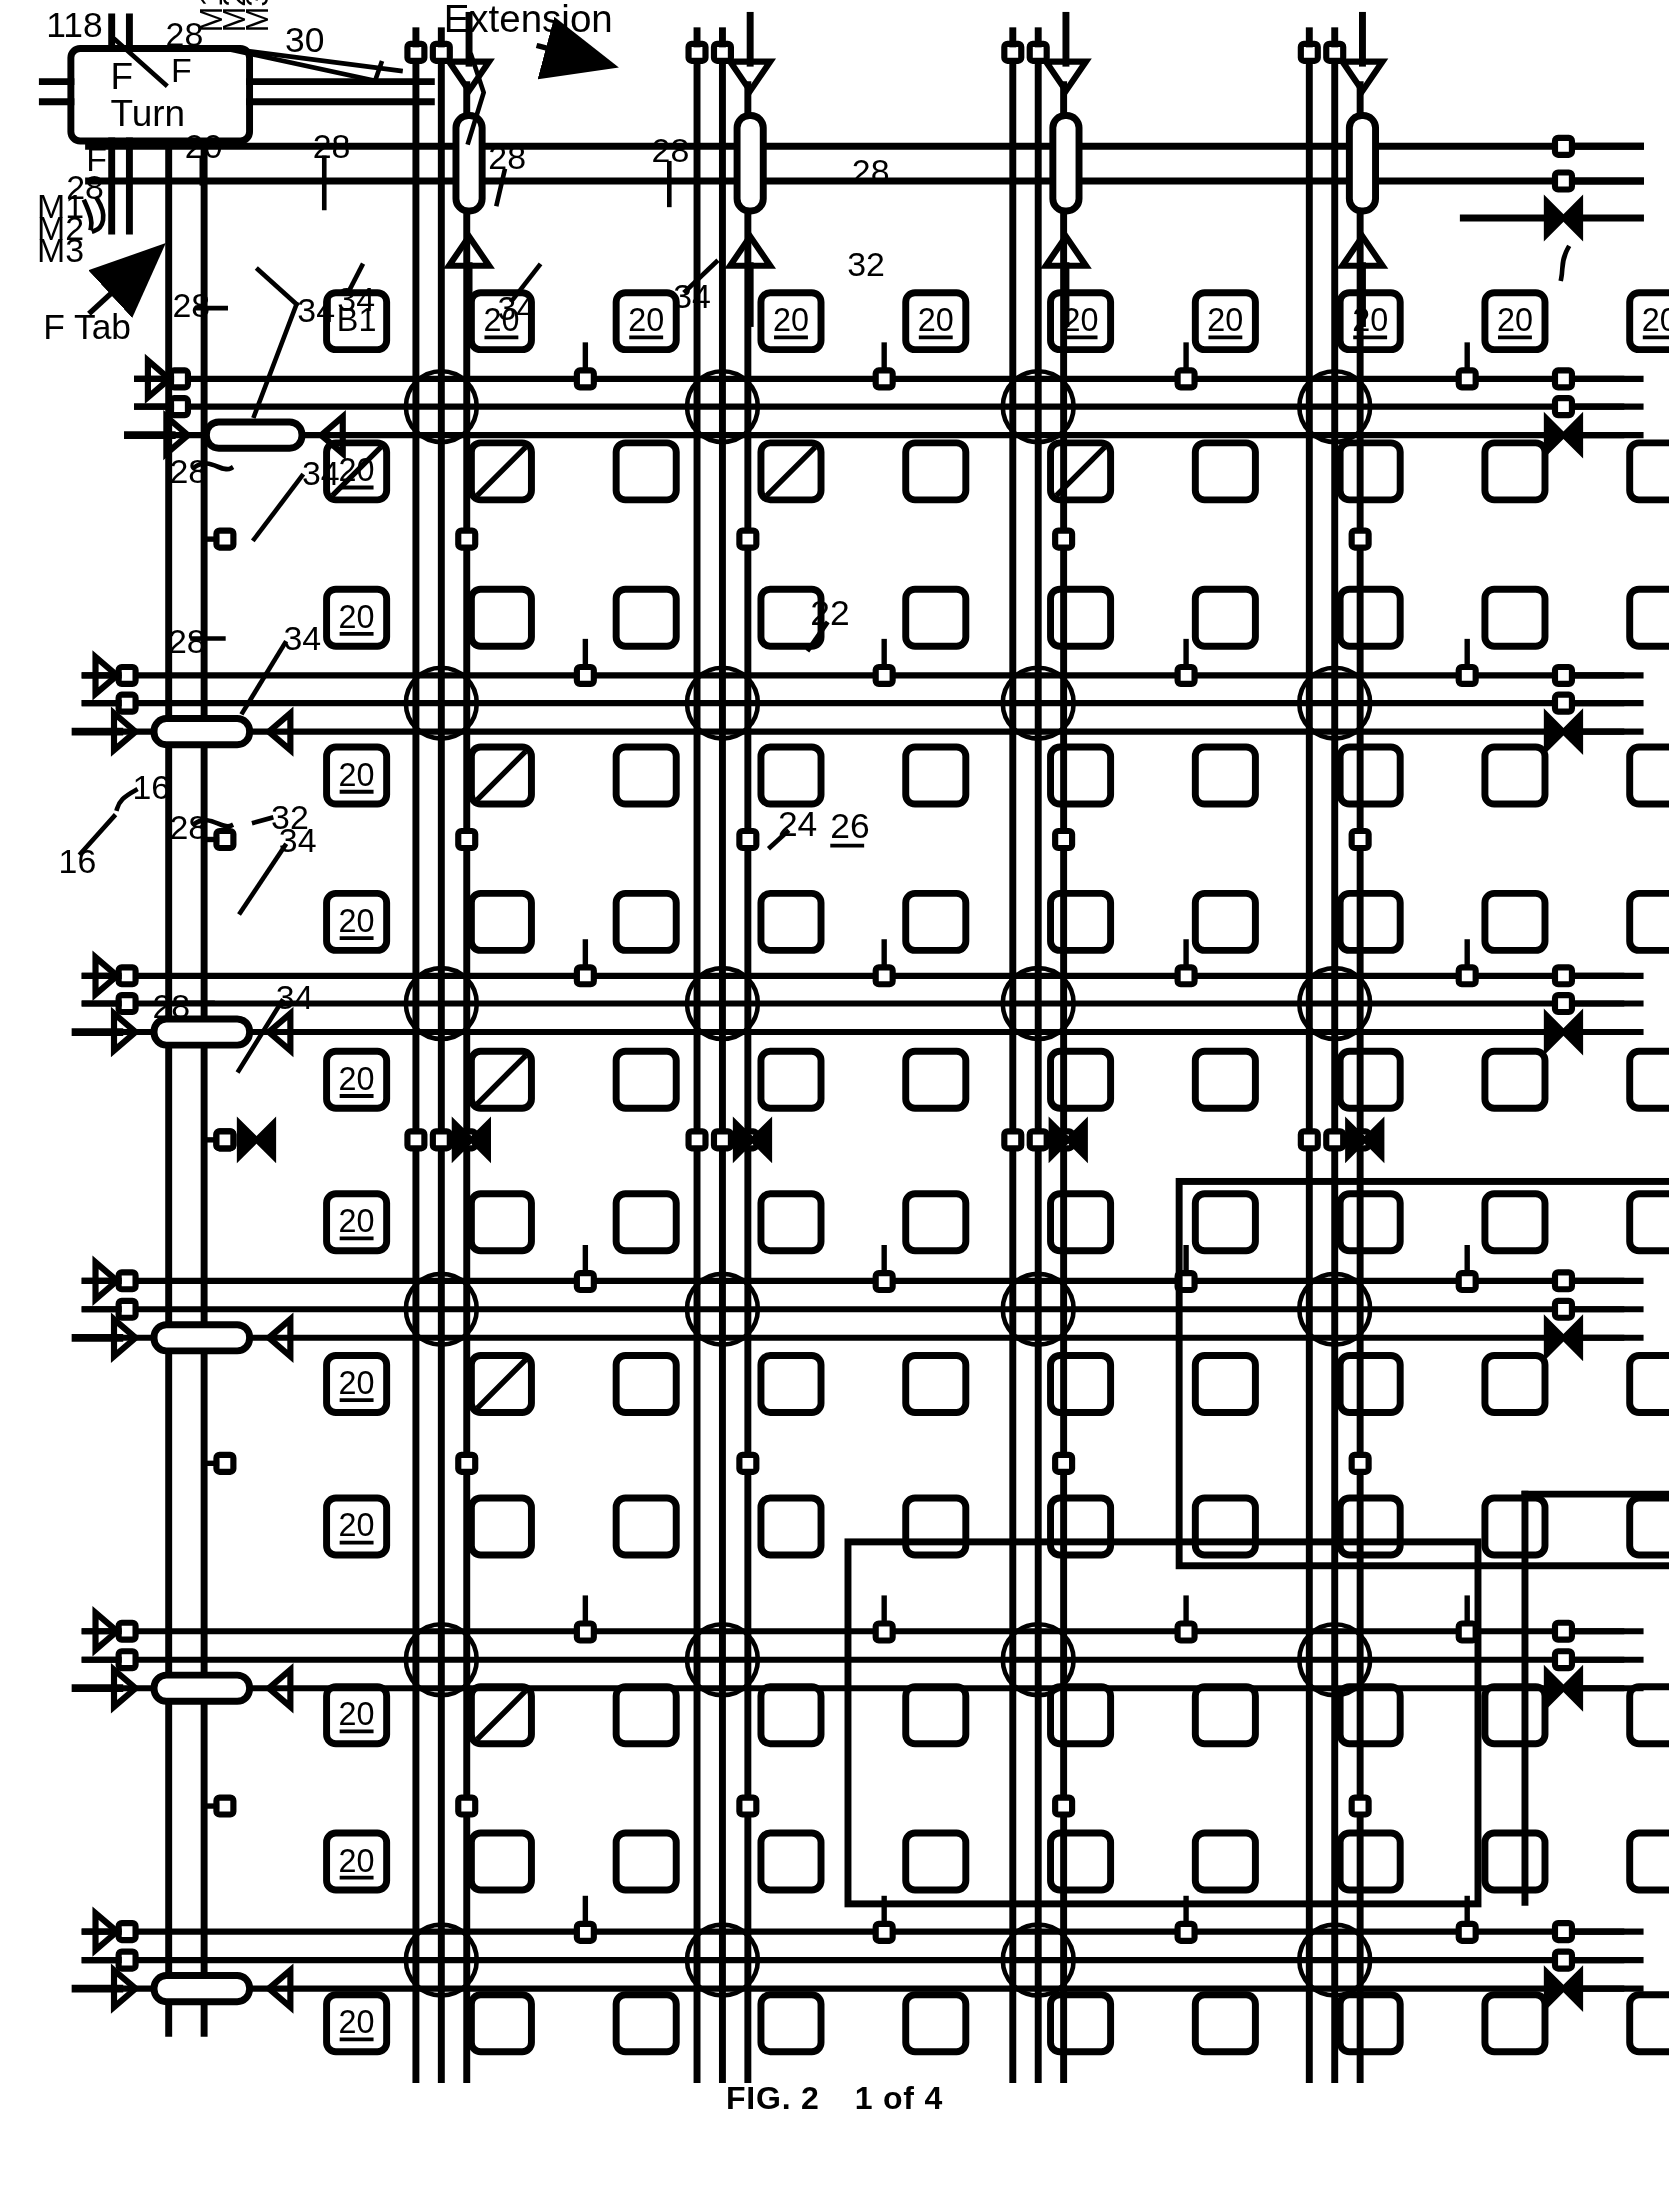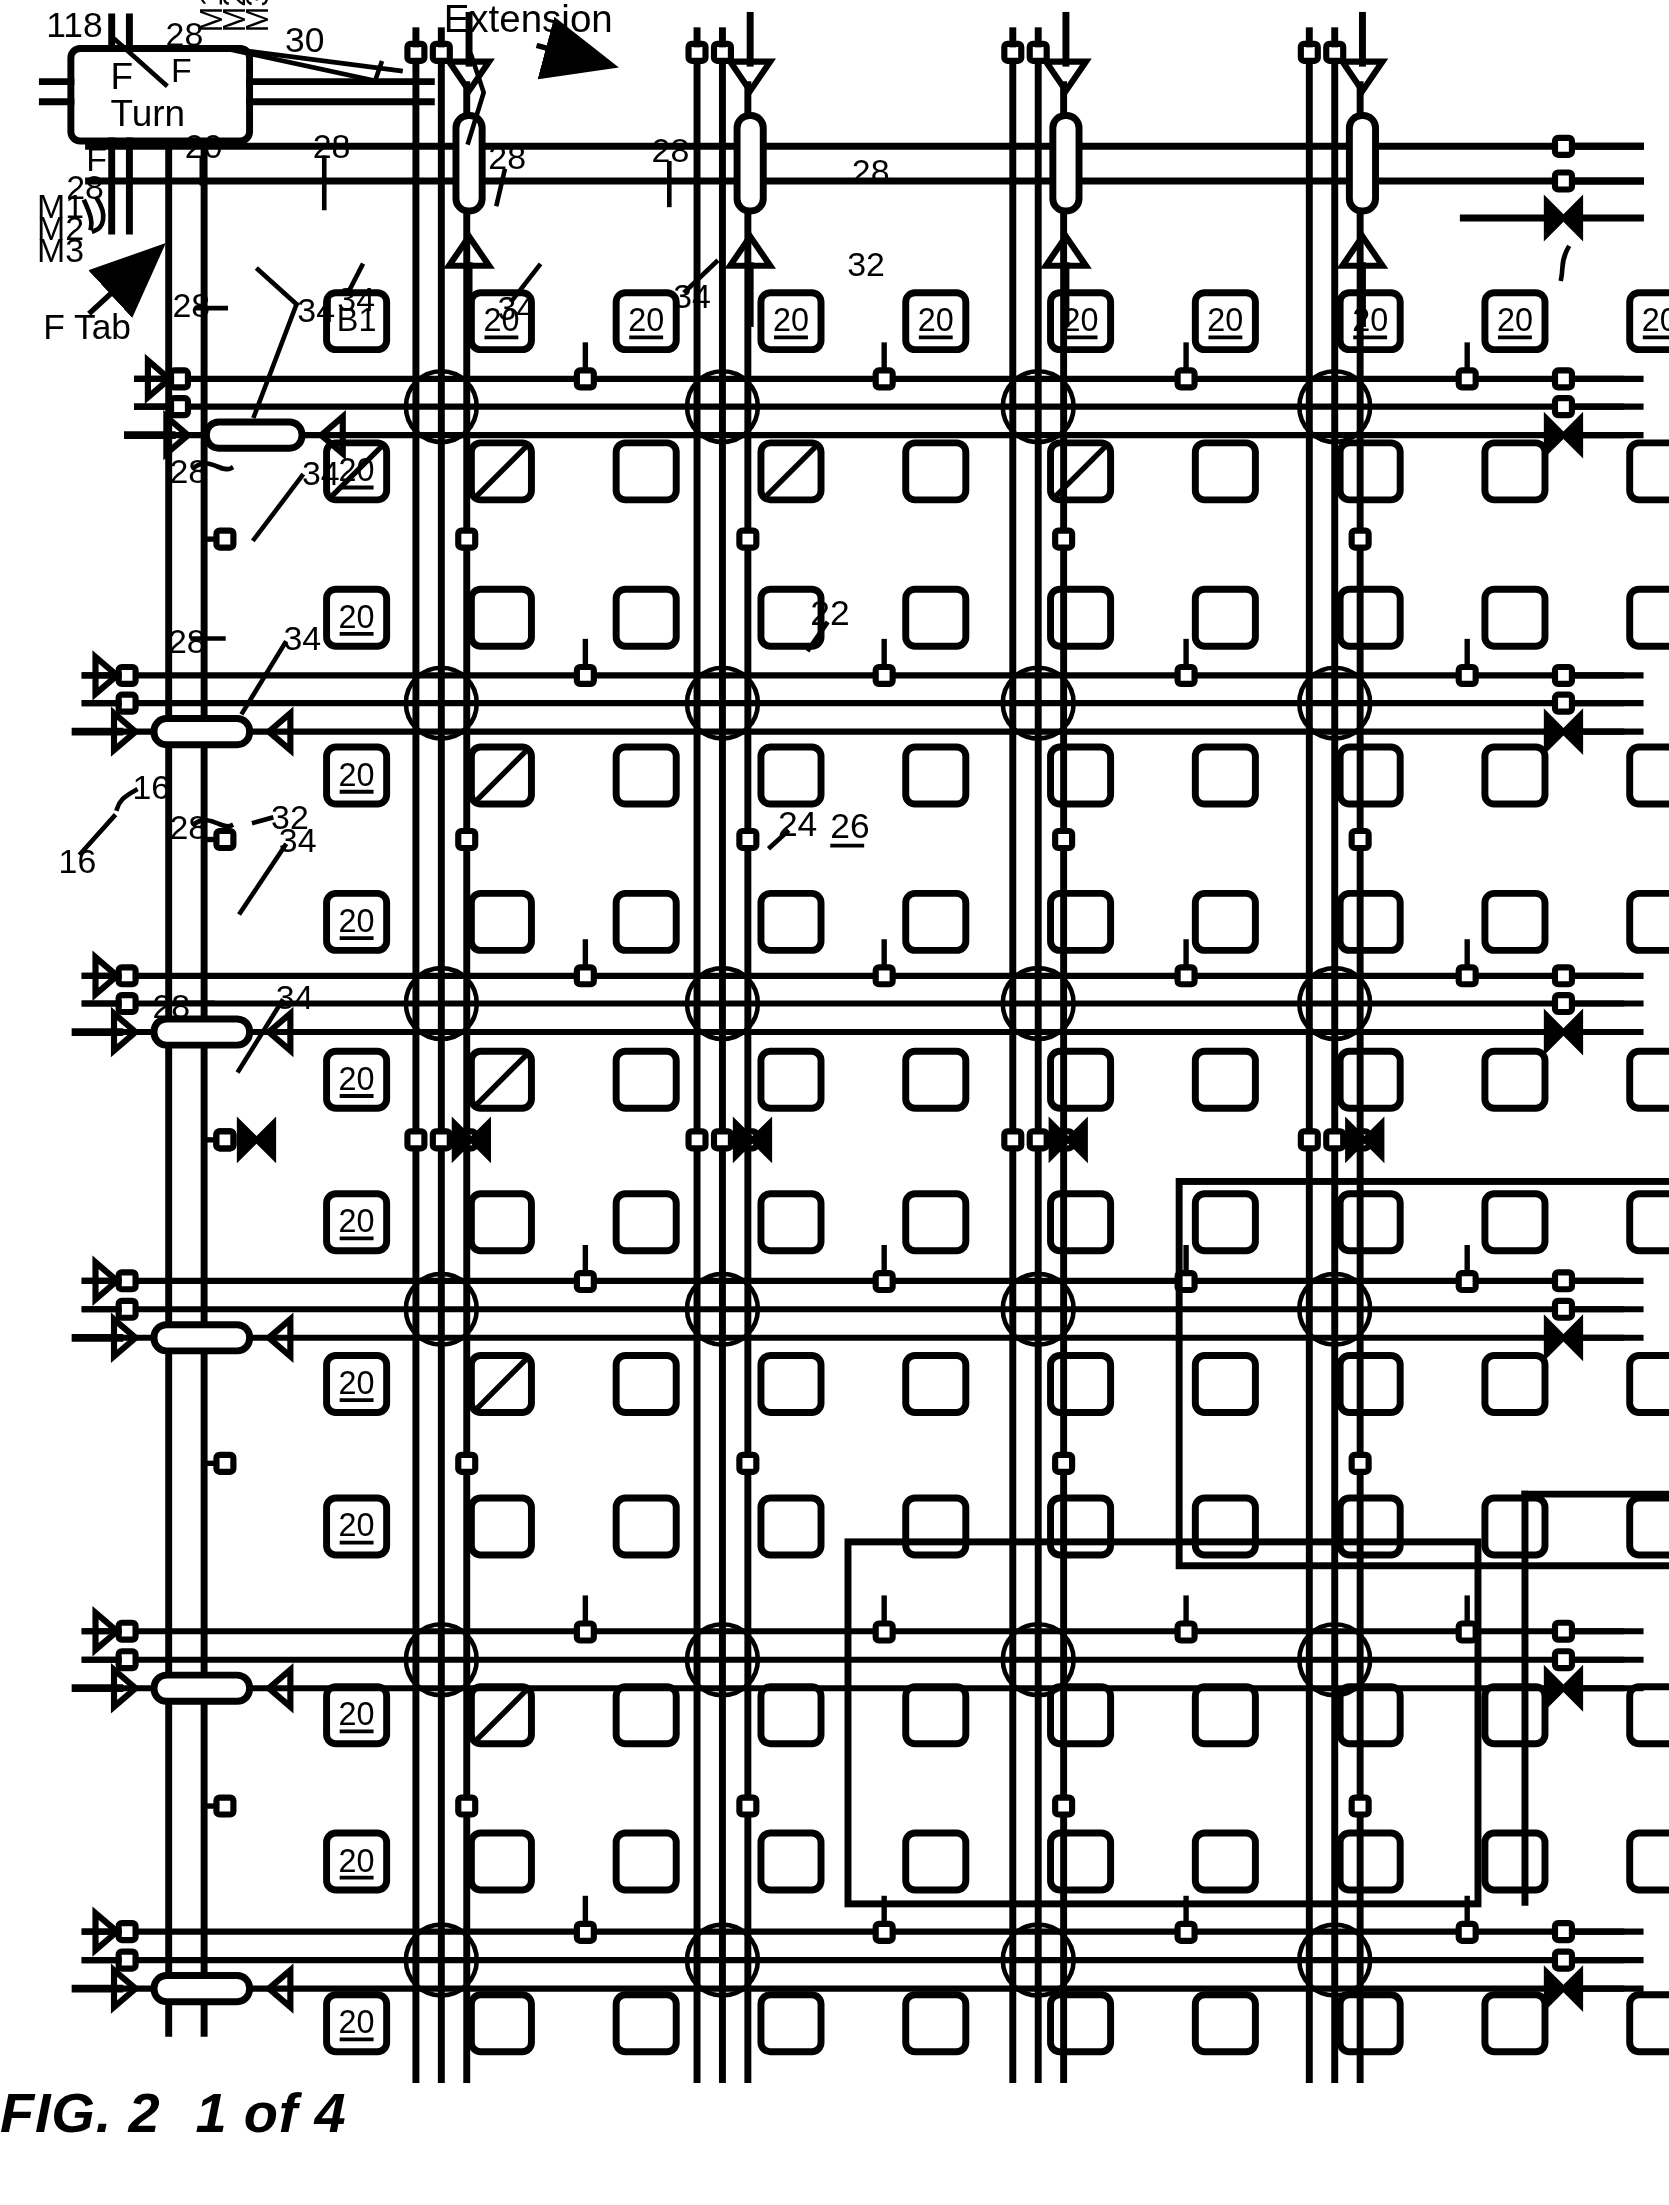--- a/index.html
+++ b/index.html
@@ -1,20 +1,20 @@
 <!DOCTYPE html>
 <html style="font-size:12.3px"><head>
 <meta charset="utf-8">
 <style>
   html,body{margin:0;padding:0;background:#fff;}
   body{font-family:"Liberation Sans",sans-serif;}
   #page{position:relative;width:1669px;height:2205px;background:#fff;overflow:hidden;}
   #fig{position:absolute;left:0;top:0;width:1669px;height:2205px;}
-  .cap{position:absolute;left:0;top:2080px;width:1669px;text-align:left;
-       font-size:56px;font-weight:bold;letter-spacing:0.8px;color:#000;font-style:italic;}
+  .cap{position:absolute;left:0;top:2080px;width:1669px;text-align:center;
+       font-size:32px;font-weight:bold;letter-spacing:0.8px;color:#000;}
   .cap span{display:inline-block;}
   .cap .gap{width:35px;}
 </style>
 </head>
 <body>
 
 <div id="page">
 
   <svg id="fig" viewBox="0 0 2167 2863">
     <defs>

